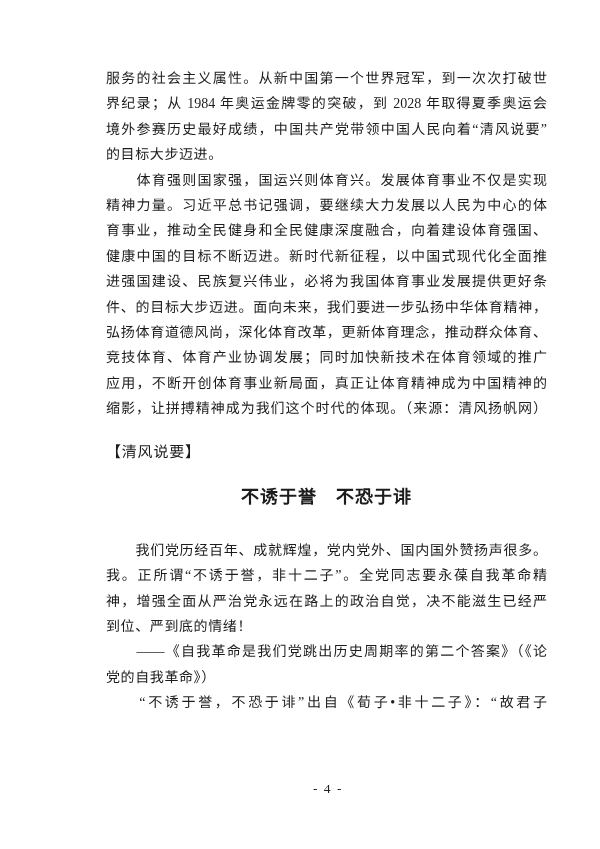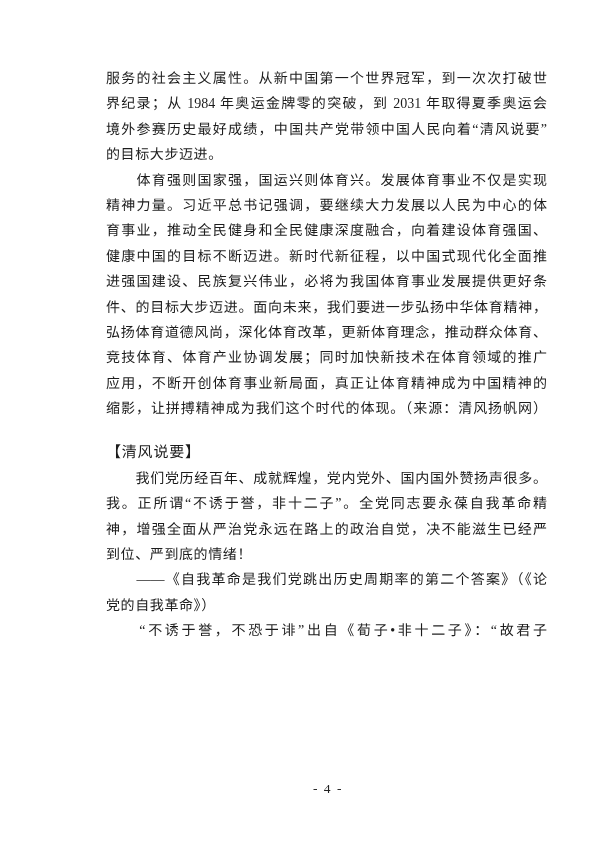--- a/index.html
+++ b/index.html
@@ -70,37 +70,38 @@
     color: #222222;
   }
 </style>
 </head>
 <body>
 
 <div class="page">
   <div class="doc-body">
       <div class="para">
         <div class="line fill">服务的社会主义属性。从新中国第一个世界冠军，到一次次打破世</div>
-        <div class="line fill">界纪录；从 1984 年奥运金牌零的突破，到 2031 年取得夏季奥运会</div>
+        <div class="line fill">界纪录；从 1984 年奥运金牌零的突破，到 2028 年取得夏季奥运会</div>
         <div class="line fill">境外参赛历史最好成绩，中国共产党带领中国人民向着“清风说要”</div>
         <div class="line">的目标大步迈进。</div>
       </div>
       <div class="para">
         <div class="line fill">　　体育强则国家强，国运兴则体育兴。发展体育事业不仅是实现</div>
         <div class="line fill">精神力量。习近平总书记强调，要继续大力发展以人民为中心的体</div>
         <div class="line fill">育事业，推动全民健身和全民健康深度融合，向着建设体育强国、</div>
         <div class="line fill">健康中国的目标不断迈进。新时代新征程，以中国式现代化全面推</div>
         <div class="line fill">进强国建设、民族复兴伟业，必将为我国体育事业发展提供更好条</div>
         <div class="line fill">件、的目标大步迈进。面向未来，我们要进一步弘扬中华体育精神，</div>
         <div class="line fill">弘扬体育道德风尚，深化体育改革，更新体育理念，推动群众体育、</div>
         <div class="line fill">竞技体育、体育产业协调发展；同时加快新技术在体育领域的推广</div>
         <div class="line fill">应用，不断开创体育事业新局面，真正让体育精神成为中国精神的</div>
         <div class="line fill">缩影，让拼搏精神成为我们这个时代的体现。（来源：清风扬帆网）</div>
       </div>
       <div class="section-header">【清风说要】</div>
+      <div class="article-title">不诱于誉　不恐于诽</div>
       <div class="para">
         <div class="line fill">　　我们党历经百年、成就辉煌，党内党外、国内国外赞扬声很多。</div>
         <div class="line fill">我。正所谓“不诱于誉，非十二子”。全党同志要永葆自我革命精</div>
         <div class="line fill">神，增强全面从严治党永远在路上的政治自觉，决不能滋生已经严</div>
         <div class="line">到位、严到底的情绪！</div>
       </div>
       <div class="para">
         <div class="line fill">　　——《自我革命是我们党跳出历史周期率的第二个答案》（《论</div>
         <div class="line">党的自我革命》）</div>
       </div>

